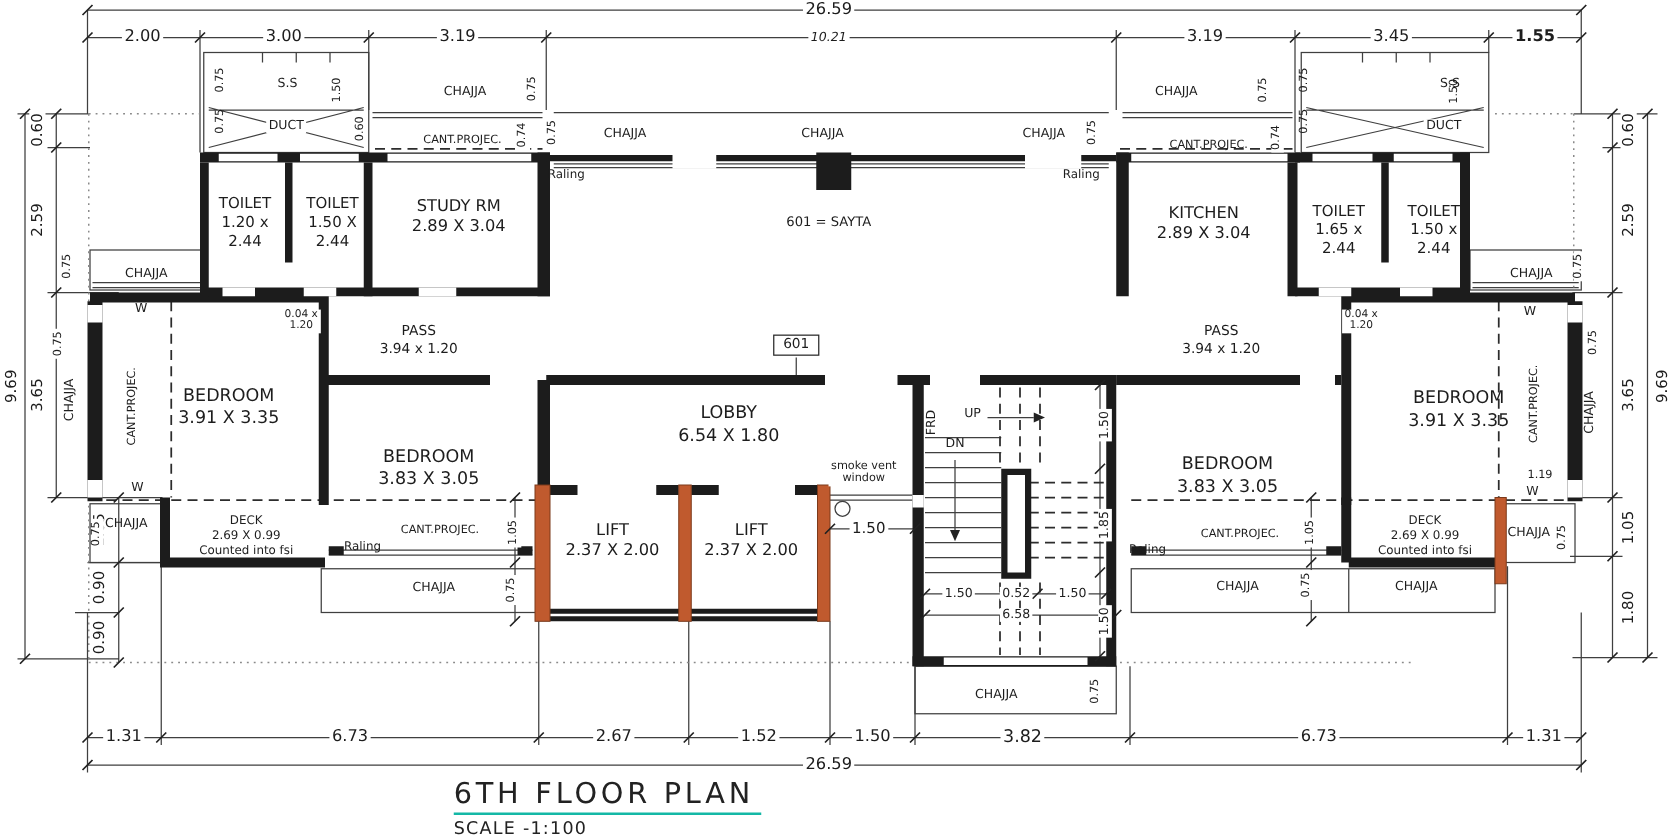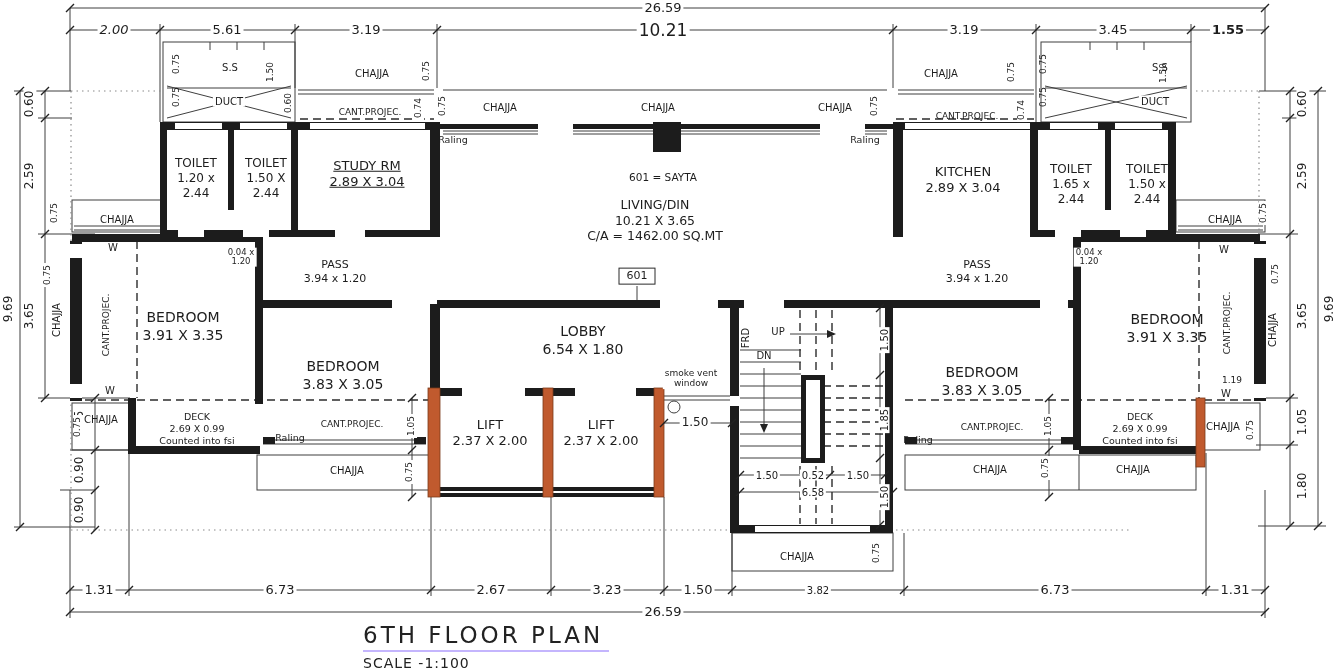--- a/index.html
+++ b/index.html
@@ -13,21 +13,21 @@
   .wall{fill:#1c1c1c;stroke:none;}
   .white{fill:#ffffff;stroke:none;}
   .orange{fill:#c05a2e;stroke:#7c3a1b;stroke-width:0.8;}
   .lbl{position:absolute;transform:translate(-50%,-50%);color:#1d1d1d;
        white-space:pre-line;text-align:center;line-height:1.25;z-index:3;}
   .rot{transform:translate(-50%,-50%) rotate(-90deg);white-space:nowrap;}
   .bg{background:#fff;padding:0 2px;line-height:1.1;}
   .boxed{border:1.5px solid #2a2a2a;padding:0 7px 1px 7px;background:#fff;}
   #labels-layer{position:absolute;left:0;top:0;width:100%;height:100%;z-index:3;}
   .title-wrap{position:absolute;left:363px;top:622px;z-index:3;}
-  .plan-title{font-size:23px;letter-spacing:3px;color:#222;border-bottom:2px solid #c4b5fd;
+  .plan-title{font-size:23px;letter-spacing:3px;color:#222;border-bottom:2px solid #14b8a6;
               padding:0 6px 2px 0;display:inline-block;}
   .plan-scale{font-size:14px;letter-spacing:1px;color:#222;border-bottom:2px solid #222;
               padding:1px 10px 1px 0;display:table;margin-top:2px;}
 </style>
 </head>
 <body>
 
 <div id="plan">
   <svg width="1336" height="671" viewBox="0 0 1336 671">
 
@@ -187,33 +187,33 @@
       M408 402 L416 394 M408 454 L416 446 M408 501 L416 493
       M1045 402 L1053 394 M1045 454 L1053 446 M1045 501 L1053 493"></path>
 
     <polygon points="827,330 827,338 836,334" fill="#222"></polygon>
     <polygon points="760,424 768,424 764,433" fill="#222"></polygon>
     <circle cx="674" cy="407" r="6" class="thin" fill="#fff"></circle>
   </svg>
 
   <div id="labels-layer">
       <span class="lbl bg" style="left: 663px; top: 8px; font-size: 13px;">26.59</span>
-      <span class="lbl bg" style="left: 114px; top: 30px; font-size: 13px; font-style: italic;">2.00</span>
-      <span class="lbl bg" style="left: 227px; top: 30px; font-size: 13px;">5.61</span>
+      <span class="lbl bg" style="left: 114px; top: 30px; font-size: 13px;">2.00</span>
+      <span class="lbl bg" style="left: 227px; top: 30px; font-size: 13px;">3.00</span>
       <span class="lbl bg" style="left: 366px; top: 30px; font-size: 13px;">3.19</span>
-      <span class="lbl bg" style="left: 663px; top: 30px; font-size: 17px;">10.21</span>
+      <span class="lbl bg" style="left: 663px; top: 30px; font-size: 10px; font-style: italic;">10.21</span>
       <span class="lbl bg" style="left: 964px; top: 30px; font-size: 13px;">3.19</span>
       <span class="lbl bg" style="left: 1113px; top: 30px; font-size: 13px;">3.45</span>
       <span class="lbl bg" style="left: 1228px; top: 30px; font-size: 13px; font-weight: bold;">1.55</span>
       <span class="lbl bg" style="left: 99px; top: 590px; font-size: 13px;">1.31</span>
       <span class="lbl bg" style="left: 280px; top: 590px; font-size: 13px;">6.73</span>
       <span class="lbl bg" style="left: 491px; top: 590px; font-size: 13px;">2.67</span>
-      <span class="lbl bg" style="left: 607px; top: 590px; font-size: 13px;">3.23</span>
+      <span class="lbl bg" style="left: 607px; top: 590px; font-size: 13px;">1.52</span>
       <span class="lbl bg" style="left: 698px; top: 590px; font-size: 13px;">1.50</span>
-      <span class="lbl bg" style="left: 818px; top: 590px; font-size: 10px;">3.82</span>
+      <span class="lbl bg" style="left: 818px; top: 590px; font-size: 14px;">3.82</span>
       <span class="lbl bg" style="left: 1055px; top: 590px; font-size: 13px;">6.73</span>
       <span class="lbl bg" style="left: 1235px; top: 590px; font-size: 13px;">1.31</span>
       <span class="lbl bg" style="left: 663px; top: 612px; font-size: 13px;">26.59</span>
       <span class="lbl rot bg" style="left: 30px; top: 104px; font-size: 12px;">0.60</span>
       <span class="lbl rot bg" style="left: 30px; top: 176px; font-size: 12px;">2.59</span>
       <span class="lbl rot bg" style="left: 9px; top: 309px; font-size: 12px;">9.69</span>
       <span class="lbl rot bg" style="left: 30px; top: 316px; font-size: 12px;">3.65</span>
       <span class="lbl rot bg" style="left: 80px; top: 424px; font-size: 12px;">1.05</span>
       <span class="lbl rot bg" style="left: 80px; top: 470px; font-size: 12px;">0.90</span>
       <span class="lbl rot bg" style="left: 80px; top: 510px; font-size: 12px;">0.90</span>
@@ -254,34 +254,31 @@
       <span class="lbl bg" style="left: 813px; top: 475px; font-size: 10px;">0.52</span>
       <span class="lbl bg" style="left: 858px; top: 475px; font-size: 10px;">1.50</span>
       <span class="lbl bg" style="left: 813px; top: 492px; font-size: 10px;">6.58</span>
       <span class="lbl bg" style="left: 695px; top: 423px; font-size: 12px;">1.50</span>
       <span class="lbl" style="left: 196px; top: 178px; font-size: 12px;">TOILET
 1.20 x
 2.44</span>
       <span class="lbl" style="left: 266px; top: 178px; font-size: 12px;">TOILET
 1.50 X
 2.44</span>
-      <span class="lbl" style="left: 367px; top: 174px; font-size: 13px; text-decoration: underline;">STUDY RM
+      <span class="lbl" style="left: 367px; top: 174px; font-size: 13px;">STUDY RM
 2.89 X 3.04</span>
       <span class="lbl" style="left: 963px; top: 180px; font-size: 13px;">KITCHEN
 2.89 X 3.04</span>
       <span class="lbl" style="left: 1071px; top: 184px; font-size: 12px;">TOILET
 1.65 x
 2.44</span>
       <span class="lbl" style="left: 1147px; top: 184px; font-size: 12px;">TOILET
 1.50 x
 2.44</span>
       <span class="lbl" style="left: 663px; top: 178px; font-size: 10.5px;">601 = SAYTA</span>
-      <span class="lbl" style="left: 655px; top: 220px; font-size: 12.5px;">LIVING/DIN
-10.21 X 3.65
-C/A = 1462.00 SQ.MT</span>
       <span class="lbl boxed" style="left: 637px; top: 276px; font-size: 11px;">601</span>
       <span class="lbl" style="left: 183px; top: 326px; font-size: 14px;">BEDROOM
 3.91 X 3.35</span>
       <span class="lbl" style="left: 343px; top: 375px; font-size: 14px;">BEDROOM
 3.83 X 3.05</span>
       <span class="lbl" style="left: 982px; top: 381px; font-size: 14px;">BEDROOM
 3.83 X 3.05</span>
       <span class="lbl" style="left: 1167px; top: 328px; font-size: 14px;">BEDROOM
 3.91 X 3.35</span>
       <span class="lbl" style="left: 583px; top: 340px; font-size: 14px;">LOBBY

